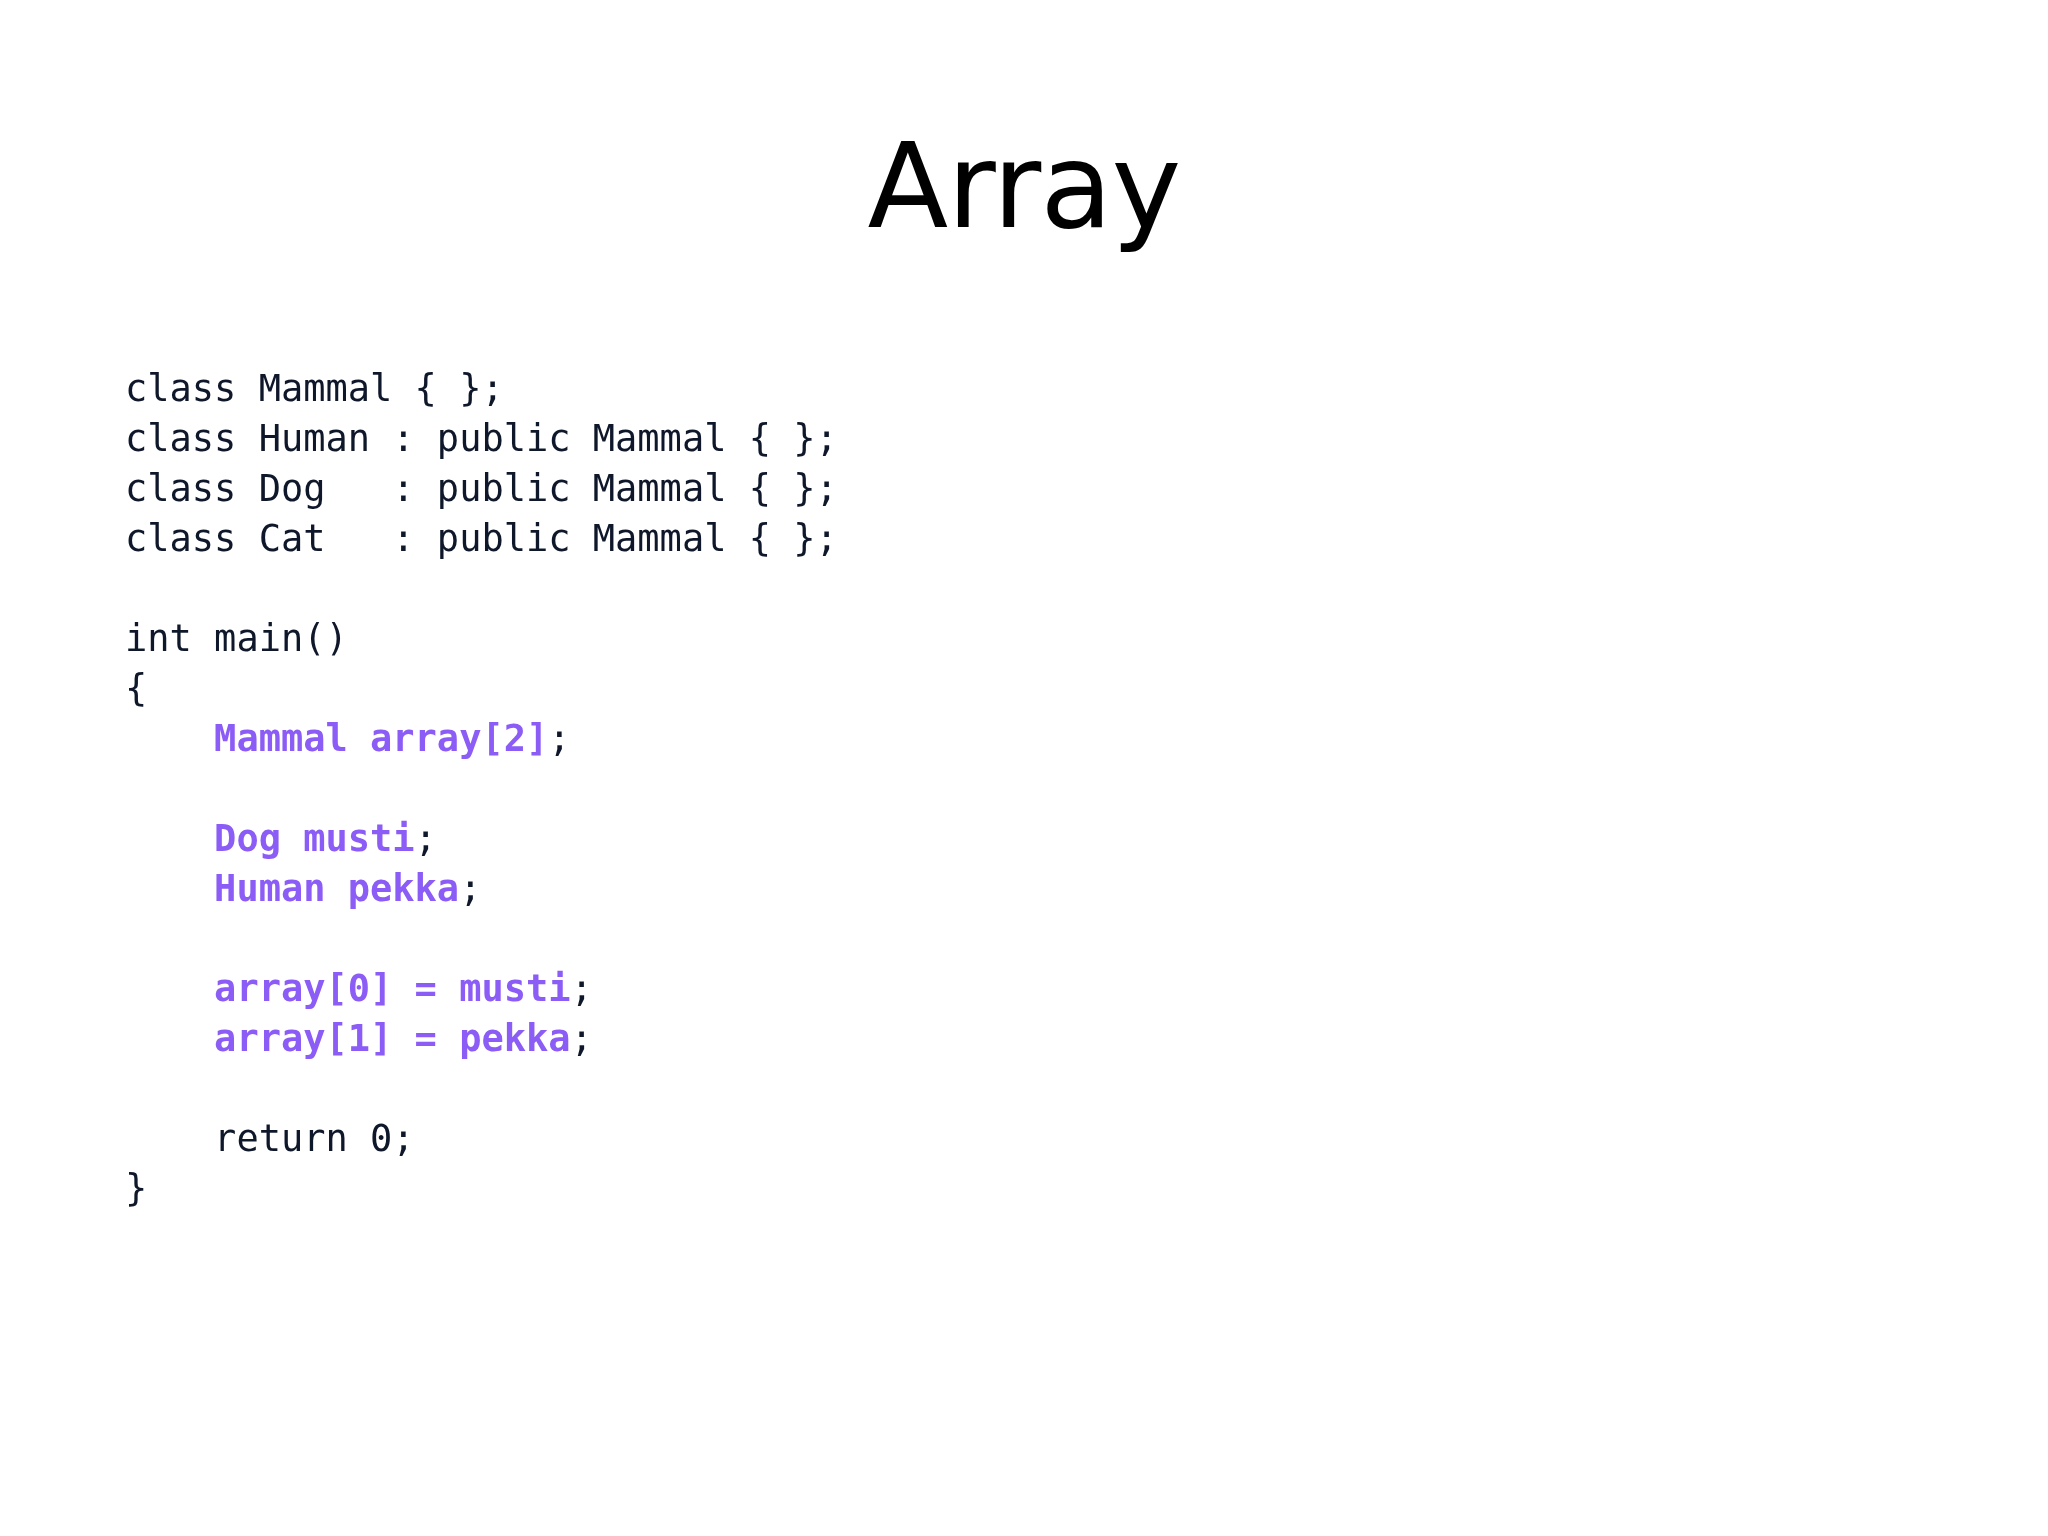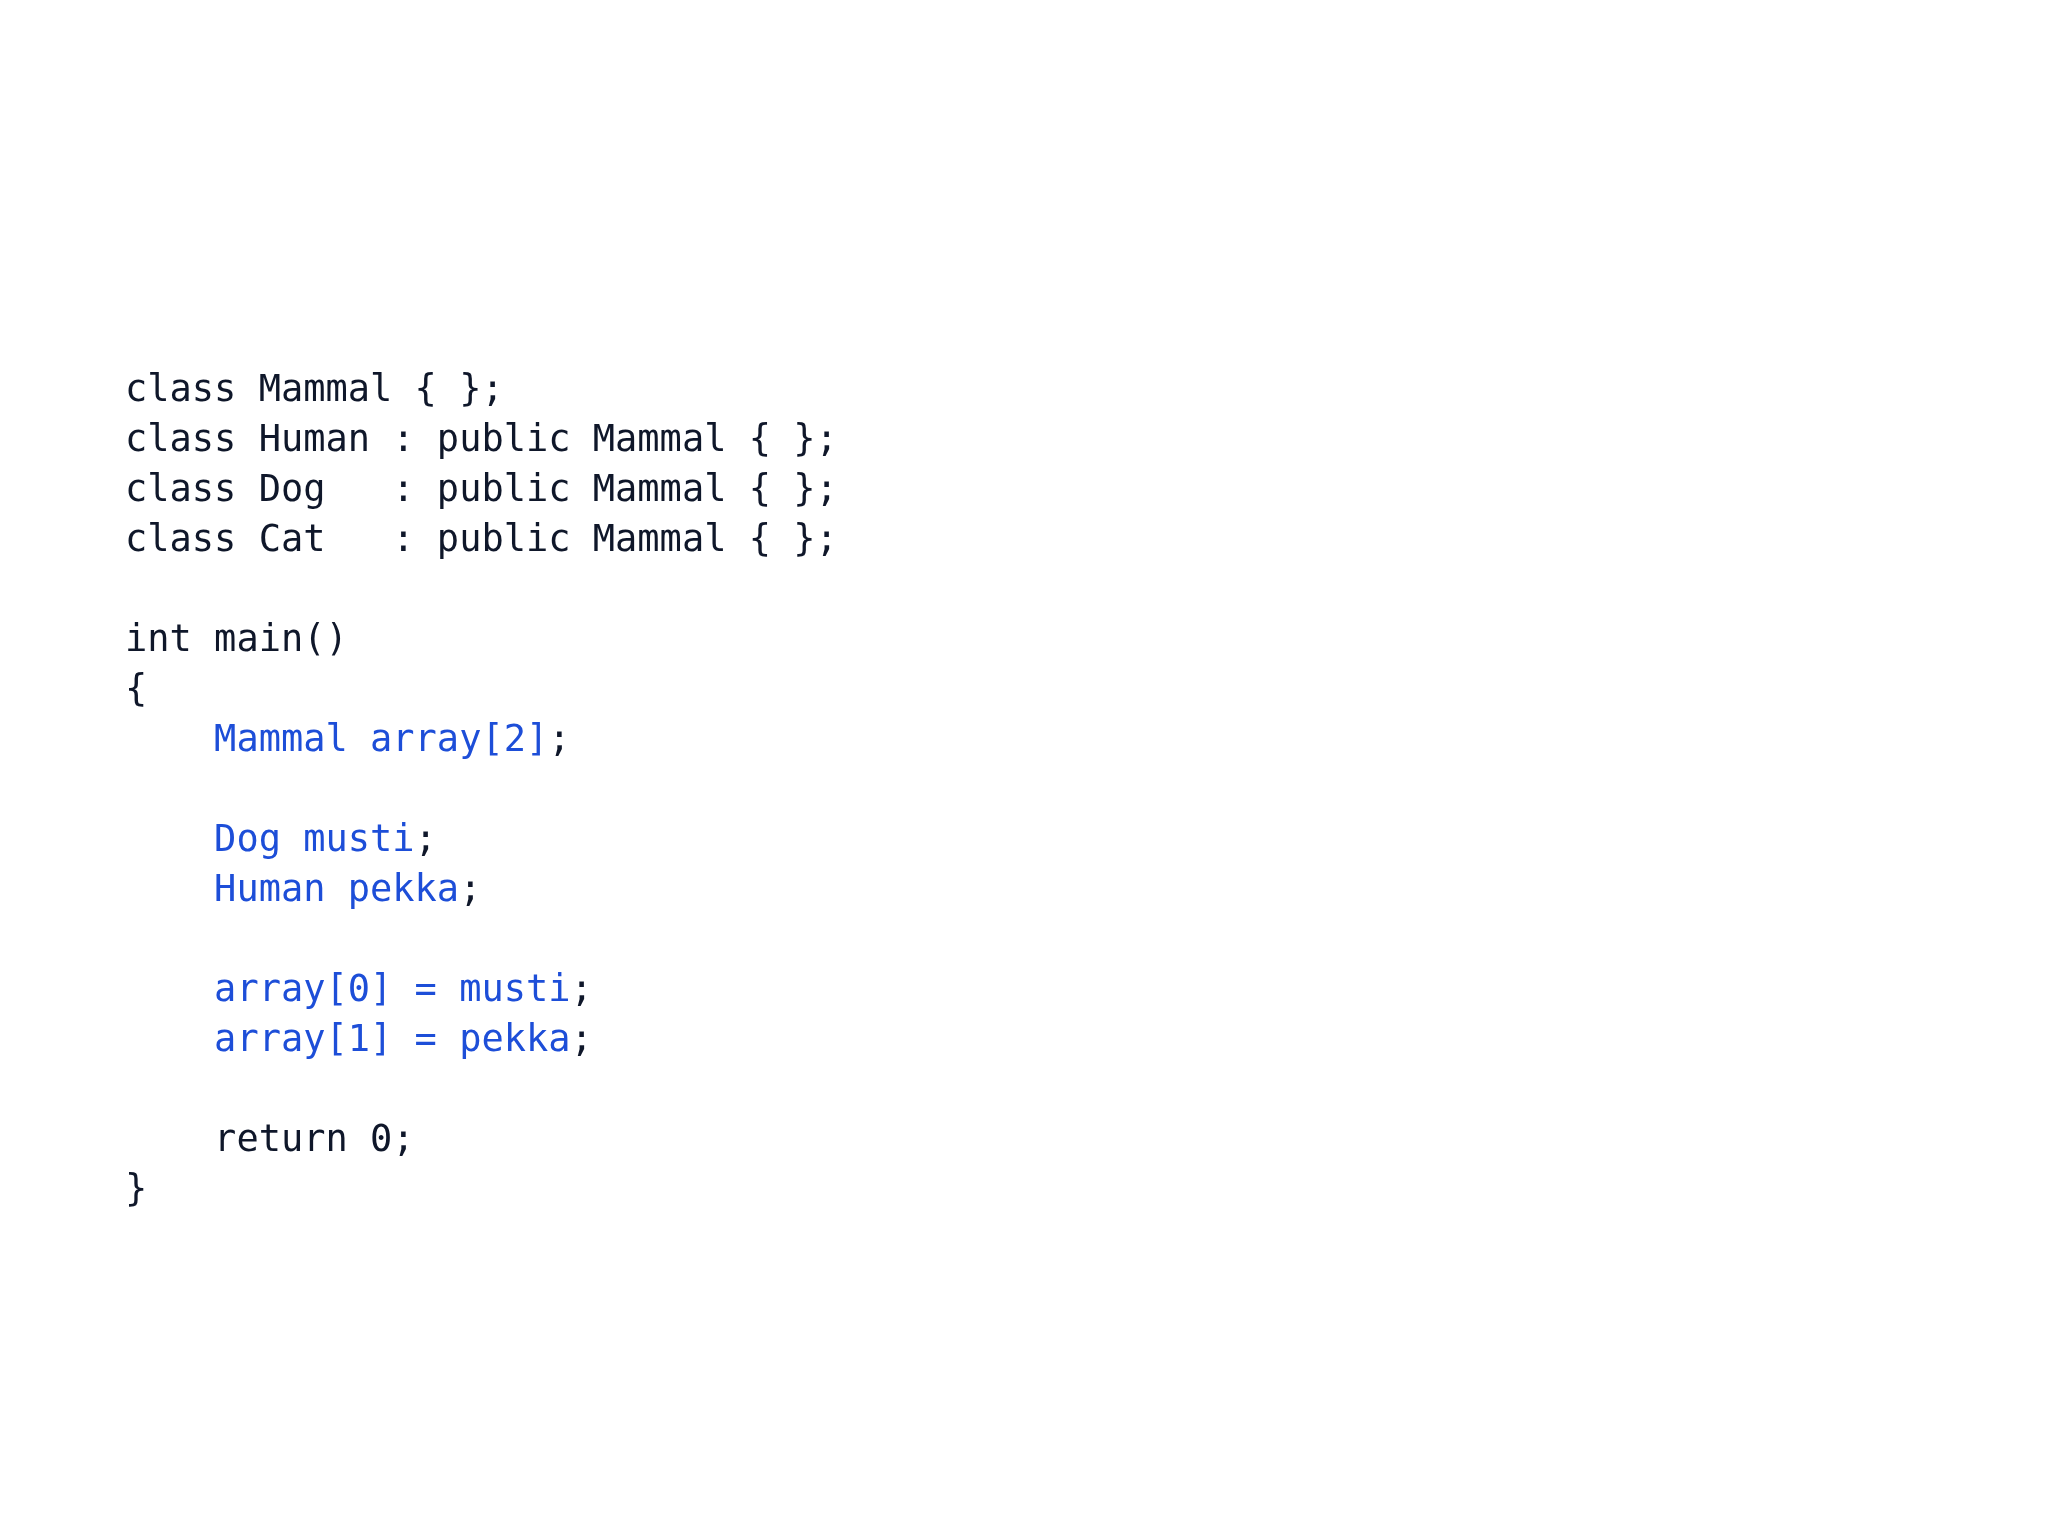--- a/index.html
+++ b/index.html
@@ -43,29 +43,30 @@
     height: 50px;
     white-space: pre;
   }
   .code-line.blank {
     height: 50px;
   }
   .tok {
     white-space: pre;
   }
   .tok.bold {
-    font-weight: 400;
-    color: #1d4ed8;
+    font-weight: 700;
+    color: #8b5cf6;
   }
   .tok.normal {
     font-weight: 400;
     color: #0f172a;
   }
 </style>
 </head>
 <body>
 
 <div class="slide">
 
+  <div class="slide-title">Array</div>
 
   <div class="code-block" id="code-block"><div class="code-line"><span class="tok normal">class Mammal { };</span></div><div class="code-line"><span class="tok normal">class Human : public Mammal { };</span></div><div class="code-line"><span class="tok normal">class Dog   : public Mammal { };</span></div><div class="code-line"><span class="tok normal">class Cat   : public Mammal { };</span></div><div class="code-line blank">&nbsp;</div><div class="code-line"><span class="tok normal">int main()</span></div><div class="code-line"><span class="tok normal">{</span></div><div class="code-line"><span class="tok normal">    </span><span class="tok bold">Mammal array[2]</span><span class="tok normal">;</span></div><div class="code-line blank">&nbsp;</div><div class="code-line"><span class="tok normal">    </span><span class="tok bold">Dog musti</span><span class="tok normal">;</span></div><div class="code-line"><span class="tok normal">    </span><span class="tok bold">Human pekka</span><span class="tok normal">;</span></div><div class="code-line blank">&nbsp;</div><div class="code-line"><span class="tok normal">    </span><span class="tok bold">array[0] = musti</span><span class="tok normal">;</span></div><div class="code-line"><span class="tok normal">    </span><span class="tok bold">array[1] = pekka</span><span class="tok normal">;</span></div><div class="code-line blank">&nbsp;</div><div class="code-line"><span class="tok normal">    return 0;</span></div><div class="code-line"><span class="tok normal">}</span></div></div>
 
 </div>
 
 </body></html>

